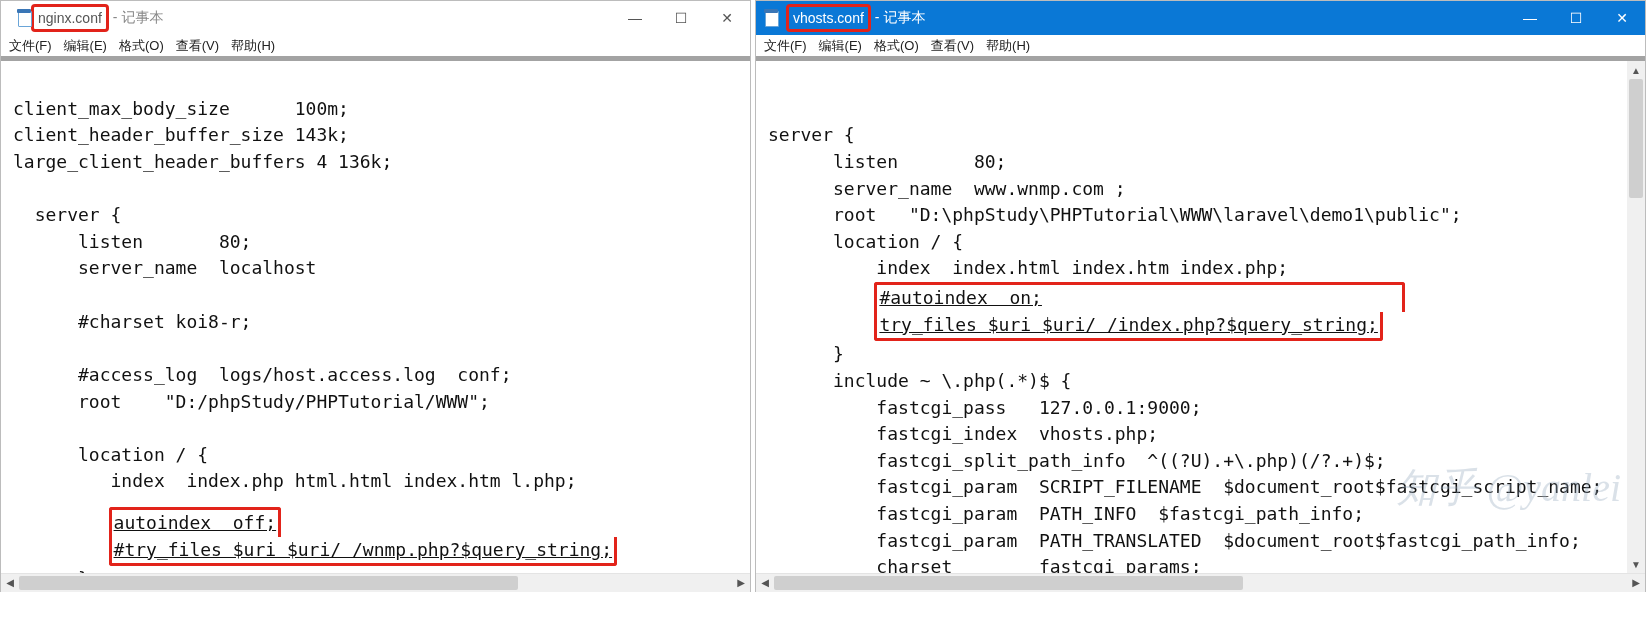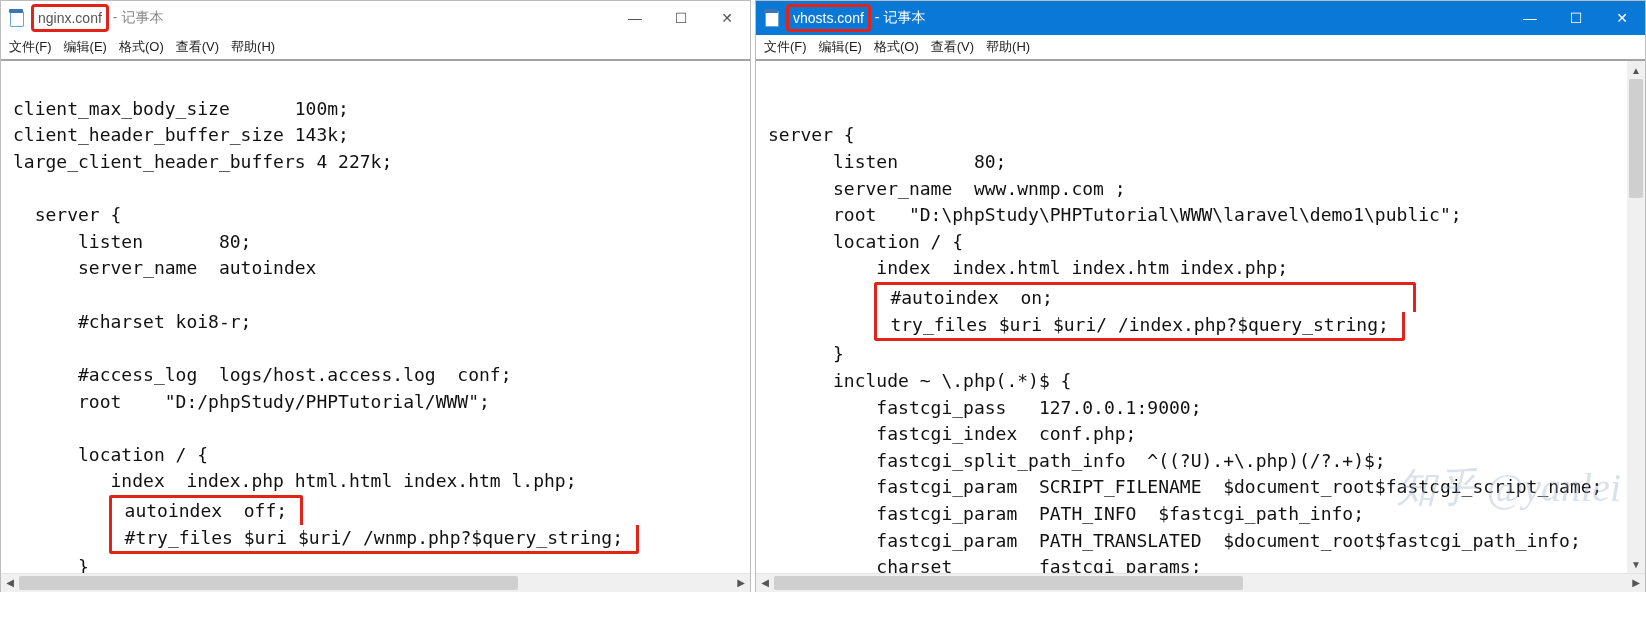--- a/index.html
+++ b/index.html
@@ -22,21 +22,21 @@
   .window.left { width: 751px; height: 592px; }
   .window.right { flex: 1; height: 592px; margin-left: 4px; }
   .titlebar {
     height: 34px;
     display: flex;
     align-items: center;
     padding-left: 8px;
     font-size: 14px;
     position: relative;
   }
-  .titlebar.inactive { background: #fff; color: #888; }
+  .titlebar.inactive { background: #fff; color: #888; text-align: center; }
   .titlebar.active   { background: #0a78d6; color: #fff; }
   .titlebar .icon {
     width: 16px; height: 18px;
     margin-right: 6px;
     display: inline-block;
     position: relative;
   }
   .notepad-icon-white, .notepad-icon-blue {
     position: relative;
     width: 16px; height: 18px;
@@ -83,42 +83,43 @@
   .titlebar.inactive .win-btn { color: #555; }
   .titlebar.active .win-btn   { color: #fff; }
   .menubar {
     height: 26px;
     display: flex;
     align-items: center;
     padding-left: 8px;
     gap: 12px;
     font-size: 13px;
     color: #222;
-    border-bottom: 2px solid #a3a3a3;
+    border-bottom: 5px solid #a3a3a3;
     background: #fff;
   }
   .menubar .mi { cursor: default; }
   .content {
     flex: 1;
     padding: 8px 12px 6px 12px;
     font-family: "Consolas", "Microsoft YaHei", monospace;
     font-size: 18px;
     line-height: 1.48;
     color: #111;
     white-space: pre;
     overflow: hidden;
     position: relative;
   }
   .content .line { white-space: pre; }
   .red-box {
     border: 3px solid #e2231a;
     border-radius: 3px;
     display: inline-block;
-    padding: 0 13px;
+    padding: 0 2px;
     margin-left: -2px;
+    text-decoration: underline;
   }
   .scrollbar-h {
     height: 18px;
     background: #f0f0f0;
     border-top: 1px solid #e4e4e4;
     display: flex;
     align-items: center;
   }
   .sb-btn {
     width: 18px; height: 18px;
@@ -162,34 +163,34 @@
   <div class="menubar">
     <span class="mi">文件(F)</span>
     <span class="mi">编辑(E)</span>
     <span class="mi">格式(O)</span>
     <span class="mi">查看(V)</span>
     <span class="mi">帮助(H)</span>
   </div>
   <div class="content">
 <span class="line">client_max_body_size      100m;</span>
 <span class="line">client_header_buffer_size 143k;</span>
-<span class="line">large_client_header_buffers 4 227k;</span>
+<span class="line">large_client_header_buffers 4 136k;</span>
 <span class="line"></span>
 <span class="line">  server {</span>
 <span class="line">      listen       80;</span>
-<span class="line">      server_name  autoindex</span>
+<span class="line">      server_name  localhost</span>
 <span class="line"></span>
 <span class="line">      #charset koi8-r;</span>
 <span class="line"></span>
 <span class="line">      #access_log  logs/host.access.log  conf;</span>
 <span class="line">      root    "D:/phpStudy/PHPTutorial/WWW";</span>
 <span class="line"></span>
 <span class="line">      location / {</span>
 <span class="line">         index  index.php html.html index.htm l.php;</span>
-<span class="line"><span>         </span><span class="red-box" style="border-bottom:none;border-bottom-left-radius:0;border-bottom-right-radius:0;"><span>autoindex  off;</span></span></span>
+<span class="line"><span>         </span><span class="red-box" style="border-bottom:none;border-bottom-left-radius:0;border-bottom-right-radius:0;margin-top:12px;"><span>autoindex  off;</span></span></span>
 <span class="line"><span>         </span><span class="red-box" style="border-top:none;border-top-left-radius:0;border-top-right-radius:0;"><span>#try_files $uri $uri/ /wnmp.php?$query_string;</span></span></span>
 <span class="line">      }</span>
   </div>
   <div class="scrollbar-h">
     <div class="sb-btn">◀</div>
     <div class="sb-track">
         <div class="sb-thumb"></div>
       </div>
     <div class="sb-btn">▶</div>
   </div>
@@ -219,21 +220,21 @@
 <span class="line">      listen       80;</span>
 <span class="line">      server_name  www.wnmp.com ;</span>
 <span class="line">      root   "D:\phpStudy\PHPTutorial\WWW\laravel\demo1\public";</span>
 <span class="line">      location / {</span>
 <span class="line">          index  index.html index.htm index.php;</span>
 <span class="line"><span>          </span><span class="red-box" style="border-bottom:none;border-bottom-left-radius:0;border-bottom-right-radius:0;padding-right:360px;"><span>#autoindex  on;</span></span></span>
 <span class="line"><span>          </span><span class="red-box" style="border-top:none;border-top-left-radius:0;border-top-right-radius:0;"><span>try_files $uri $uri/ /index.php?$query_string;</span></span></span>
 <span class="line"><span>      </span><span>}</span></span>
 <span class="line">      include ~ \.php(.*)$ {</span>
 <span class="line">          fastcgi_pass   127.0.0.1:9000;</span>
-<span class="line">          fastcgi_index  conf.php;</span>
+<span class="line">          fastcgi_index  vhosts.php;</span>
 <span class="line">          fastcgi_split_path_info  ^((?U).+\.php)(/?.+)$;</span>
 <span class="line">          fastcgi_param  SCRIPT_FILENAME  $document_root$fastcgi_script_name;</span>
 <span class="line">          fastcgi_param  PATH_INFO  $fastcgi_path_info;</span>
 <span class="line">          fastcgi_param  PATH_TRANSLATED  $document_root$fastcgi_path_info;</span>
 <span class="line">          charset        fastcgi_params;</span>
 
     <div class="watermark">知乎 @yanlei</div>
   </div>
   <div class="scrollbar-v">
     <div class="sb-btn">▲</div>

